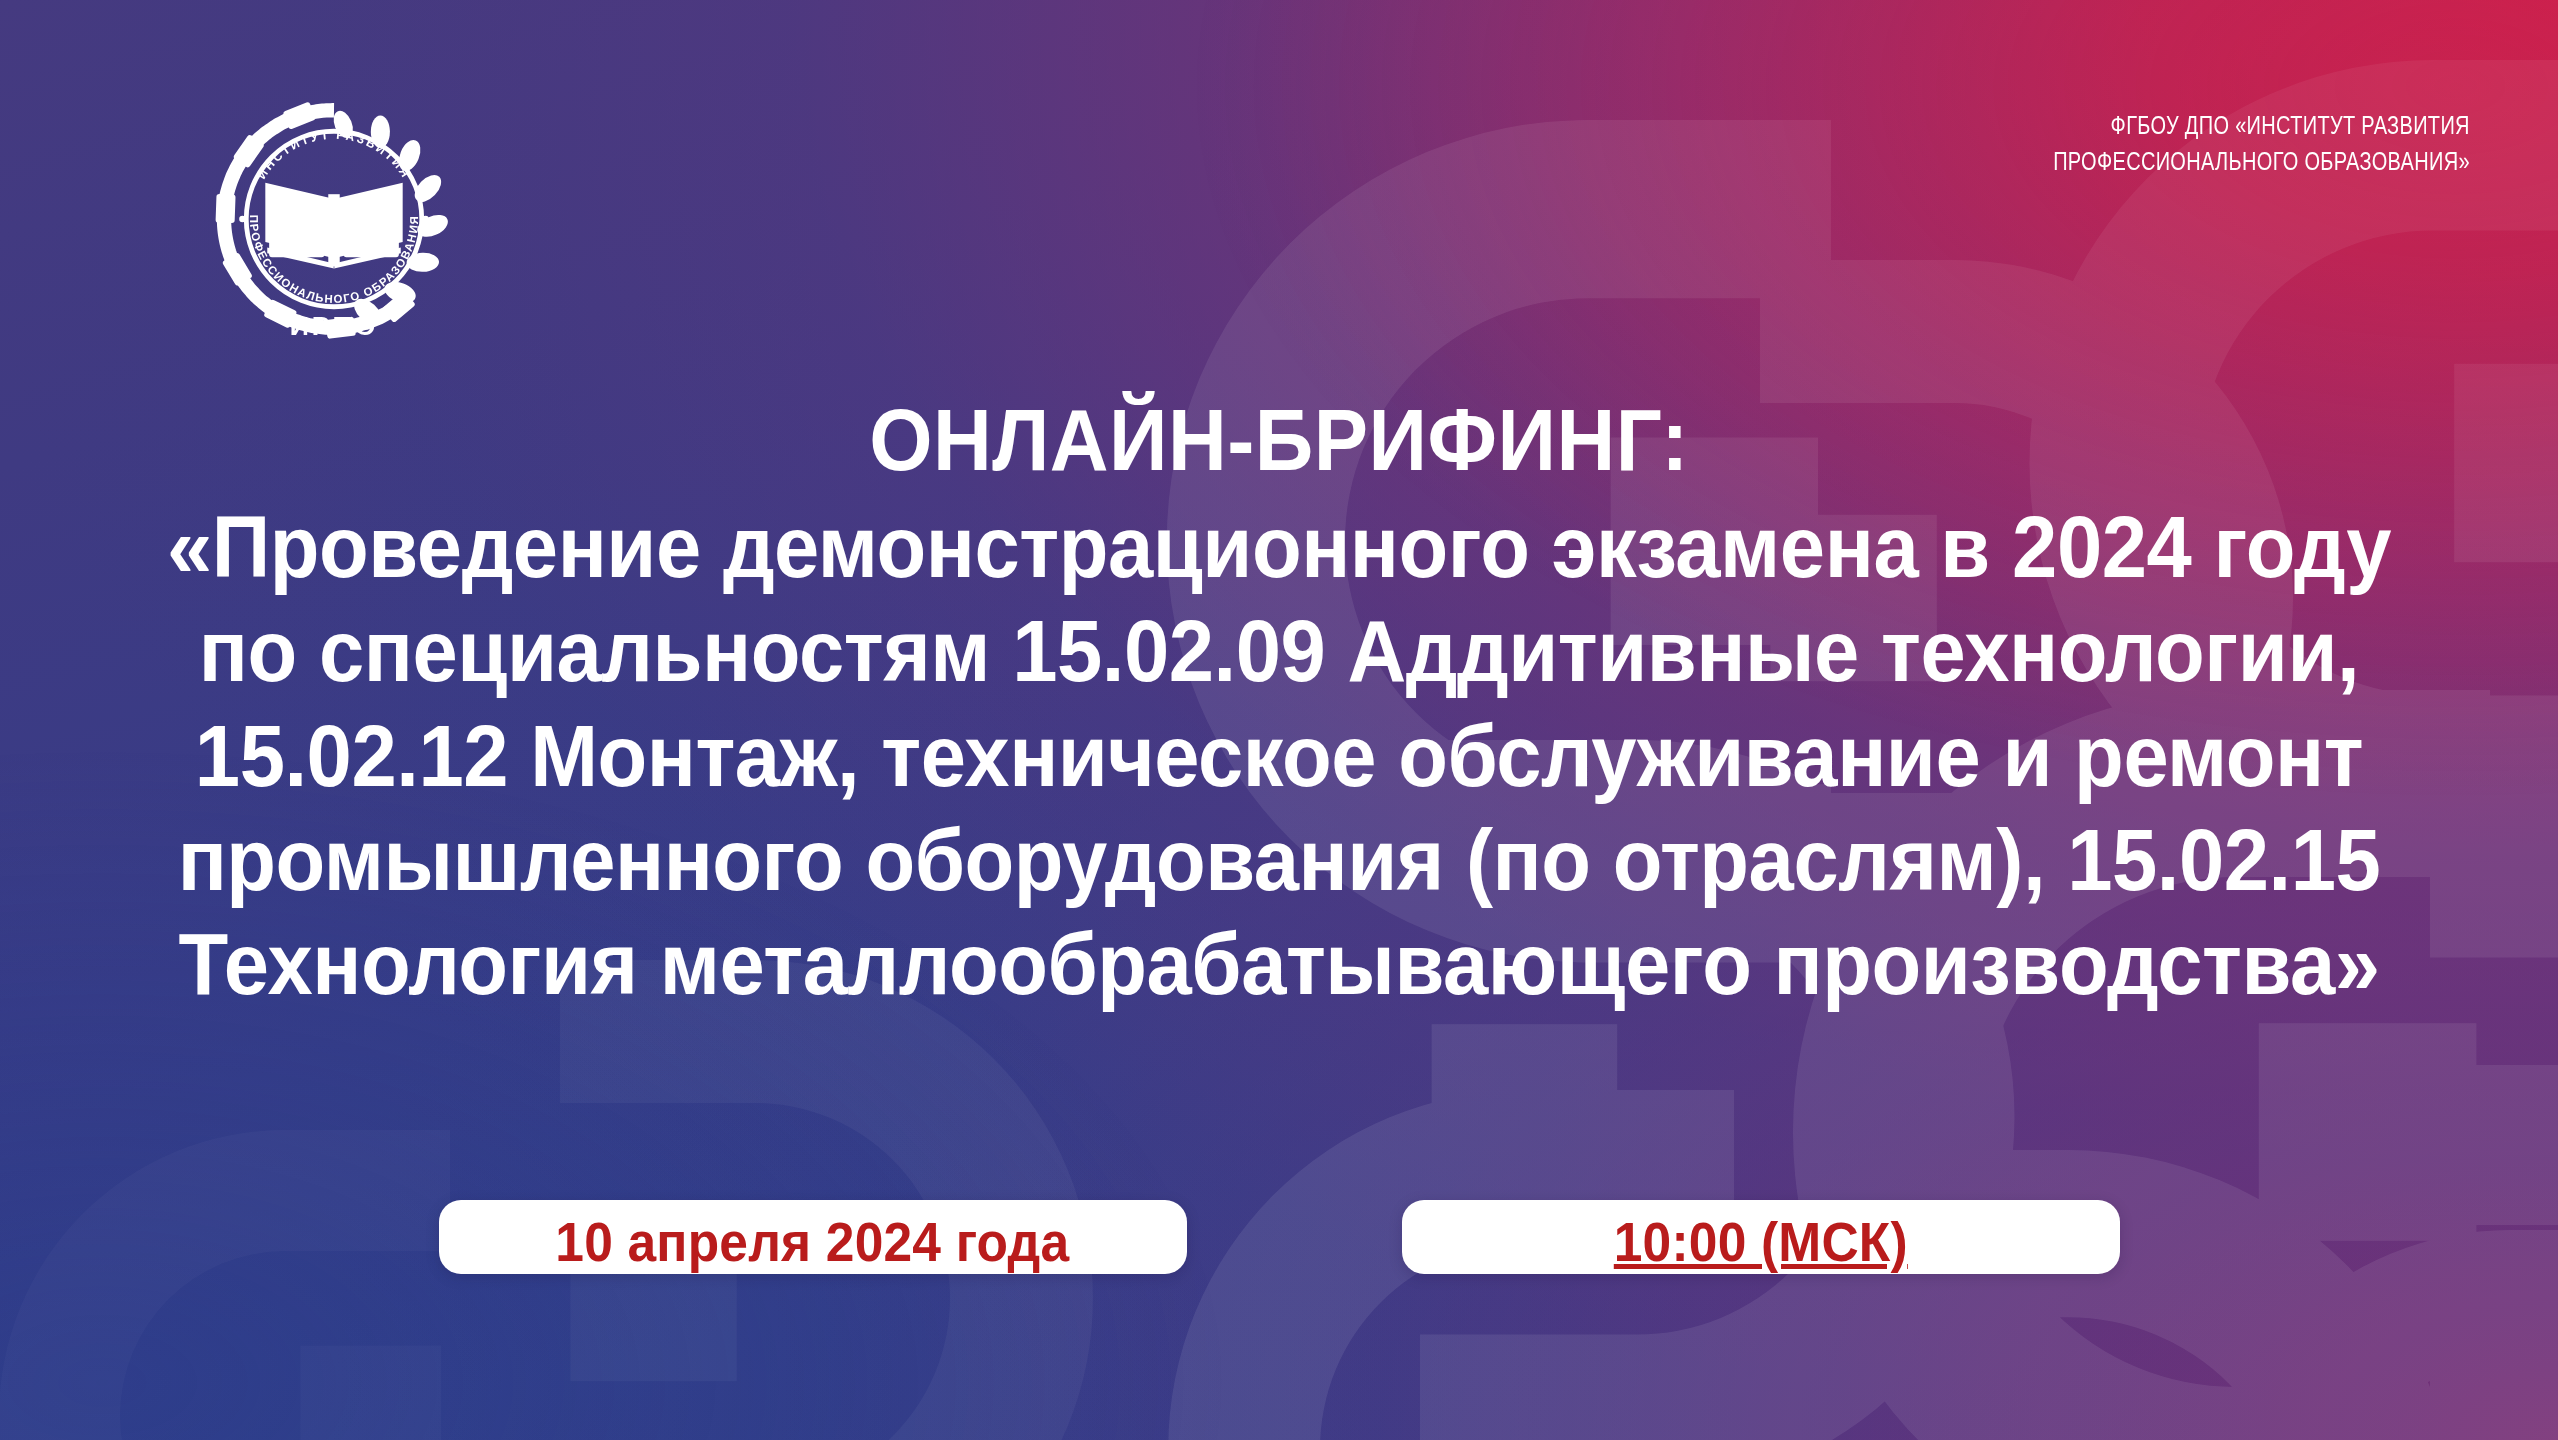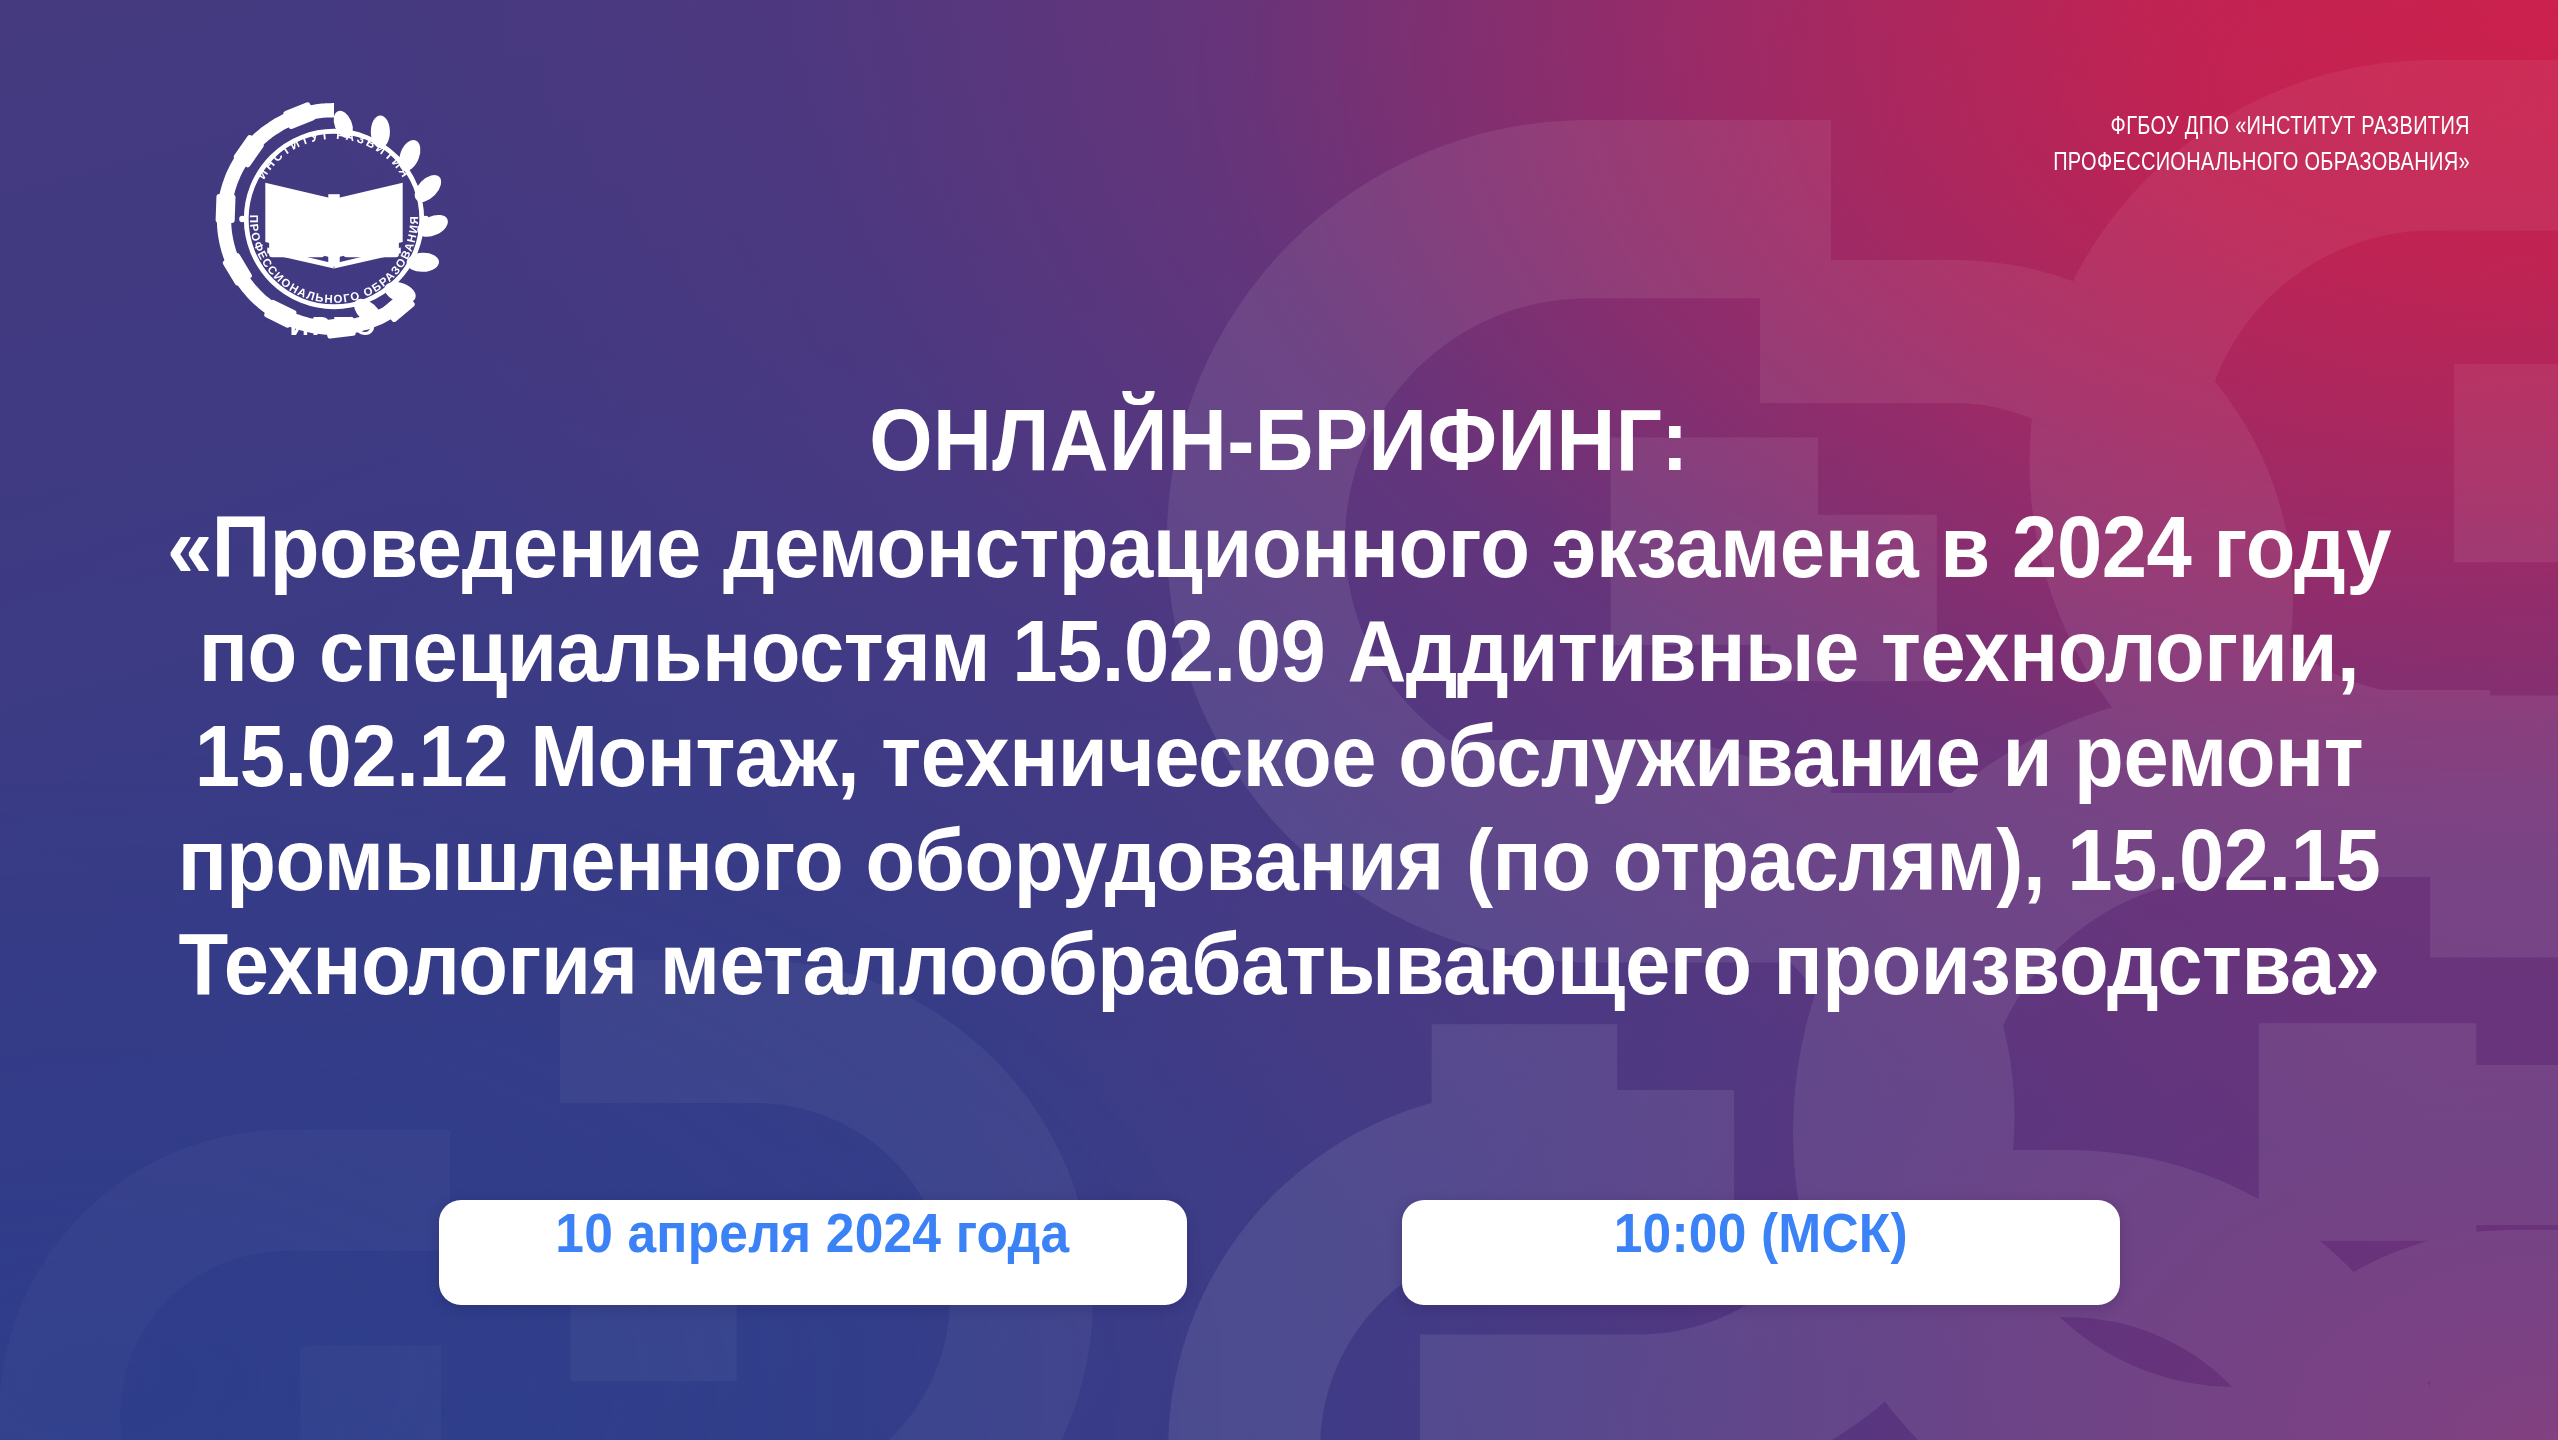--- a/index.html
+++ b/index.html
@@ -133,32 +133,32 @@
     right: 0;
     top: 1200px;
     display: flex;
     justify-content: center;
     gap: 215px;
   }
   .badge {
     background: #ffffff;
     border-radius: 22px;
     box-shadow: 0 3px 14px rgba(20,12,50,0.18);
-    height: 105px;
+    height: 74px;
     display: flex;
-    align-items: flex-start;
+    align-items: flex-end;
     justify-content: center;
-    color: #3b82f6;
+    color: #b91c1c;
     font-weight: 700;
     font-size: 56px;
     letter-spacing: 0.2px;
   }
   .badge span { transform: scaleX(0.92); display: inline-block; }
   .badge-date { width: 748px; }
-  .badge-time { width: 718px; }
+  .badge-time { width: 718px; text-decoration: underline; }
 </style>
 </head>
 <body>
 
 <div id="poster">
 
   <div class="watermark">
     <svg class="wm-svg" viewBox="0 0 2558 1440" preserveAspectRatio="none" aria-hidden="true">
       <defs>
         <g id="wmD">

